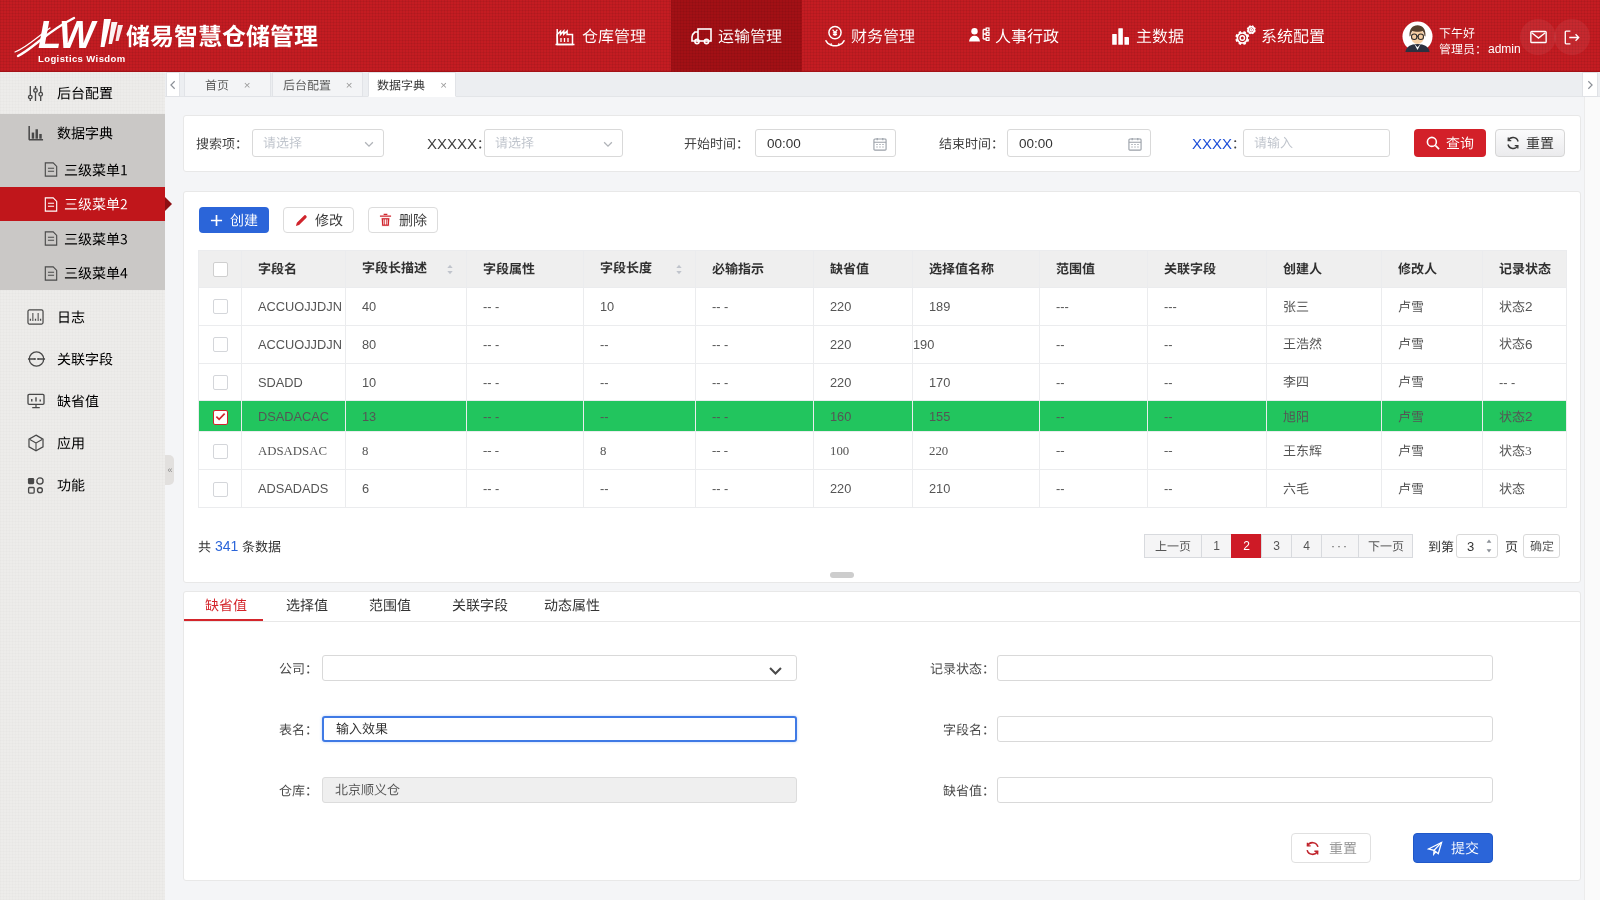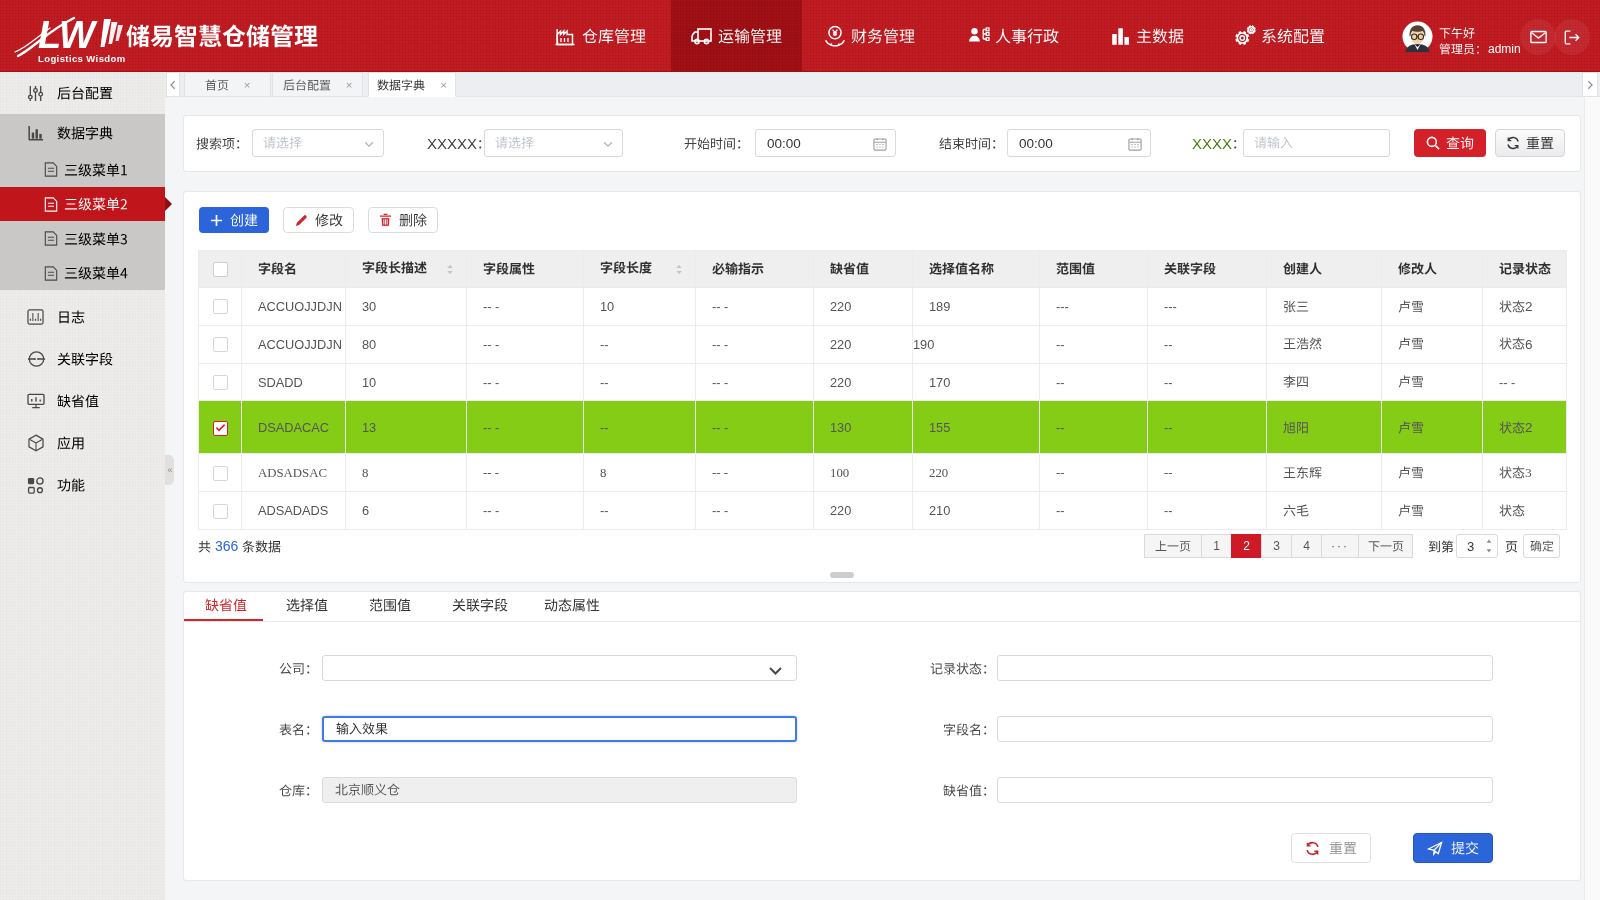--- a/index.html
+++ b/index.html
@@ -488,21 +488,21 @@
     </svg>
   </div>
 <div class="inp" style="left:1007px;top:129px;width:144px;height:28px;color:#333">
     <span style="margin-left:11px;font-size:13.5px">00:00</span>
     <span style="position:absolute;right:8px;top:7px"><svg width="14" height="14" viewBox="0 0 15 15" fill="none" stroke="#9aa0a8" stroke-width="1.2">
         <rect x="1" y="2.2" width="13" height="11.8" rx="1"></rect>
         <path d="M1 5.6h13M4.5 1v2.6M10.5 1v2.6"></path>
         <path d="M3.6 8h1.4M6.8 8h1.4M10 8h1.4M3.6 10.8h1.4M6.8 10.8h1.4M10 10.8h1.4" stroke-width="1.1"></path>
       </svg></span>
   </div>
-<div class="lbl" style="left:1192px;top:129px;height:28px;font-size:15px;color:#4d7c0f">XXXX<span><svg class="t" style="width:13.0px;height:13px;fill:#404040;" viewBox="0 -880 1000 1000">
+<div class="lbl" style="left:1192px;top:129px;height:28px;font-size:15px;color:#1d4ed8">XXXX<span><svg class="t" style="width:13.0px;height:13px;fill:#404040;" viewBox="0 -880 1000 1000">
         <use href="#gRFF1A" x="0"></use>
       </svg></span></div>
 <div class="inp" style="left:1243px;top:129px;width:147px;height:28px">
     <span class="ph" style="margin-left:10px"><svg class="t" style="width:39.0px;height:13px;fill:#bfc4cc;" viewBox="0 -880 3000 1000">
         <use href="#gR8BF7" x="0"></use>
         <use href="#gR8F93" x="1000"></use>
         <use href="#gR5165" x="2000"></use>
       </svg></span>
   </div>
 <div class="abs" style="left:1414px;top:129px;width:72px;height:28px;background:#d32029;border-radius:4px;display:flex;align-items:center;justify-content:center">
@@ -657,21 +657,21 @@
         <th style="padding-left:16px"><svg class="t" style="width:52.0px;height:13px;fill:#303030;" viewBox="0 -880 4000 1000">
             <use href="#gB8BB0" x="0"></use>
             <use href="#gB5F55" x="1000"></use>
             <use href="#gB72B6" x="2000"></use>
             <use href="#gB6001" x="3000"></use>
           </svg></th>
       </tr>
       <tr style="height:37.83px;">
         <td style="text-align:center"><span style="display:inline-block;width:15px;height:15px;border:1px solid #d4d6da;border-radius:2px;background:#fff;vertical-align:middle"></span></td>
         <td style="padding-left:16px"><span style="font-size:12.8px">ACCUOJJDJN</span></td>
-        <td style="padding-left:16px"><span style="font-size:12.8px">30</span></td>
+        <td style="padding-left:16px"><span style="font-size:12.8px">40</span></td>
         <td style="padding-left:16px"><span style="font-size:12.8px">-- -</span></td>
         <td style="padding-left:16px"><span style="font-size:12.8px">10</span></td>
         <td style="padding-left:16px"><span style="font-size:12.8px">-- -</span></td>
         <td style="padding-left:16px"><span style="font-size:12.8px">220</span></td>
         <td style="padding-left:16px"><span style="font-size:12.8px">189</span></td>
         <td style="padding-left:16px"><span style="font-size:12.8px">---</span></td>
         <td style="padding-left:16px"><span style="font-size:12.8px">---</span></td>
         <td style="padding-left:16px"><svg class="t" style="width:26.0px;height:13px;fill:#555;" viewBox="0 -880 2000 1000">
             <use href="#gR5F20" x="0"></use>
             <use href="#gR4E09" x="1000"></use>
@@ -724,30 +724,30 @@
         <td style="padding-left:16px"><svg class="t" style="width:26.0px;height:13px;fill:#555;" viewBox="0 -880 2000 1000">
             <use href="#gR674E" x="0"></use>
             <use href="#gR56DB" x="1000"></use>
           </svg></td>
         <td style="padding-left:16px"><svg class="t" style="width:26.0px;height:13px;fill:#555;" viewBox="0 -880 2000 1000">
             <use href="#gR5362" x="0"></use>
             <use href="#gR96EA" x="1000"></use>
           </svg></td>
         <td style="padding-left:16px"><span style="font-size:12.8px">-- -</span></td>
       </tr>
-      <tr style="height:53px;background:#84cc16;">
+      <tr style="height:31px;background:#22c55e;">
         <td style="text-align:center"><span style="display:inline-block;width:15px;height:15px;border:1px solid #d0242c;border-radius:2px;background:#fff;vertical-align:middle;line-height:11px"><svg width="11" height="11" viewBox="0 0 12 12" fill="none" stroke="#d0242c" stroke-width="1.8">
               <path d="M1.5 6.2l3 3L10.5 2.8"></path>
             </svg></span></td>
         <td style="padding-left:16px"><span style="font-size:12.8px">DSADACAC</span></td>
         <td style="padding-left:16px"><span style="font-size:12.8px">13</span></td>
         <td style="padding-left:16px"><span style="font-size:12.8px">-- -</span></td>
         <td style="padding-left:16px"><span style="font-size:12.8px">--</span></td>
         <td style="padding-left:16px"><span style="font-size:12.8px">-- -</span></td>
-        <td style="padding-left:16px"><span style="font-size:12.8px">130</span></td>
+        <td style="padding-left:16px"><span style="font-size:12.8px">160</span></td>
         <td style="padding-left:16px"><span style="font-size:12.8px">155</span></td>
         <td style="padding-left:16px"><span style="font-size:12.8px">--</span></td>
         <td style="padding-left:16px"><span style="font-size:12.8px">--</span></td>
         <td style="padding-left:16px"><svg class="t" style="width:26.0px;height:13px;fill:#555;" viewBox="0 -880 2000 1000">
             <use href="#gR65ED" x="0"></use>
             <use href="#gR9633" x="1000"></use>
           </svg></td>
         <td style="padding-left:16px"><svg class="t" style="width:26.0px;height:13px;fill:#555;" viewBox="0 -880 2000 1000">
             <use href="#gR5362" x="0"></use>
             <use href="#gR96EA" x="1000"></use>
@@ -805,21 +805,21 @@
             <use href="#gR72B6" x="0"></use>
             <use href="#gR6001" x="1000"></use>
           </svg></td>
       </tr>
     </tbody>
   </table>
 <div class="abs" style="left:198px;top:534px;height:24px;display:flex;align-items:center">
     <svg class="t" style="width:13.0px;height:13px;fill:#333;" viewBox="0 -880 1000 1000">
       <use href="#gR5171" x="0"></use>
     </svg>
-    <span style="color:#2b65d9;font-size:14px;margin:0 4px">366</span>
+    <span style="color:#2b65d9;font-size:14px;margin:0 4px">341</span>
     <svg class="t" style="width:39.0px;height:13px;fill:#333;" viewBox="0 -880 3000 1000">
       <use href="#gR6761" x="0"></use>
       <use href="#gR6570" x="1000"></use>
       <use href="#gR636E" x="2000"></use>
     </svg>
   </div>
 <div class="abs" style="left:1145px;top:534px;display:flex">
     <span class="pgb" style="width:58px"><svg class="t" style="width:36.0px;height:12px;fill:#555;" viewBox="0 -880 3000 1000">
         <use href="#gR4E0A" x="0"></use>
         <use href="#gR4E00" x="1000"></use>

